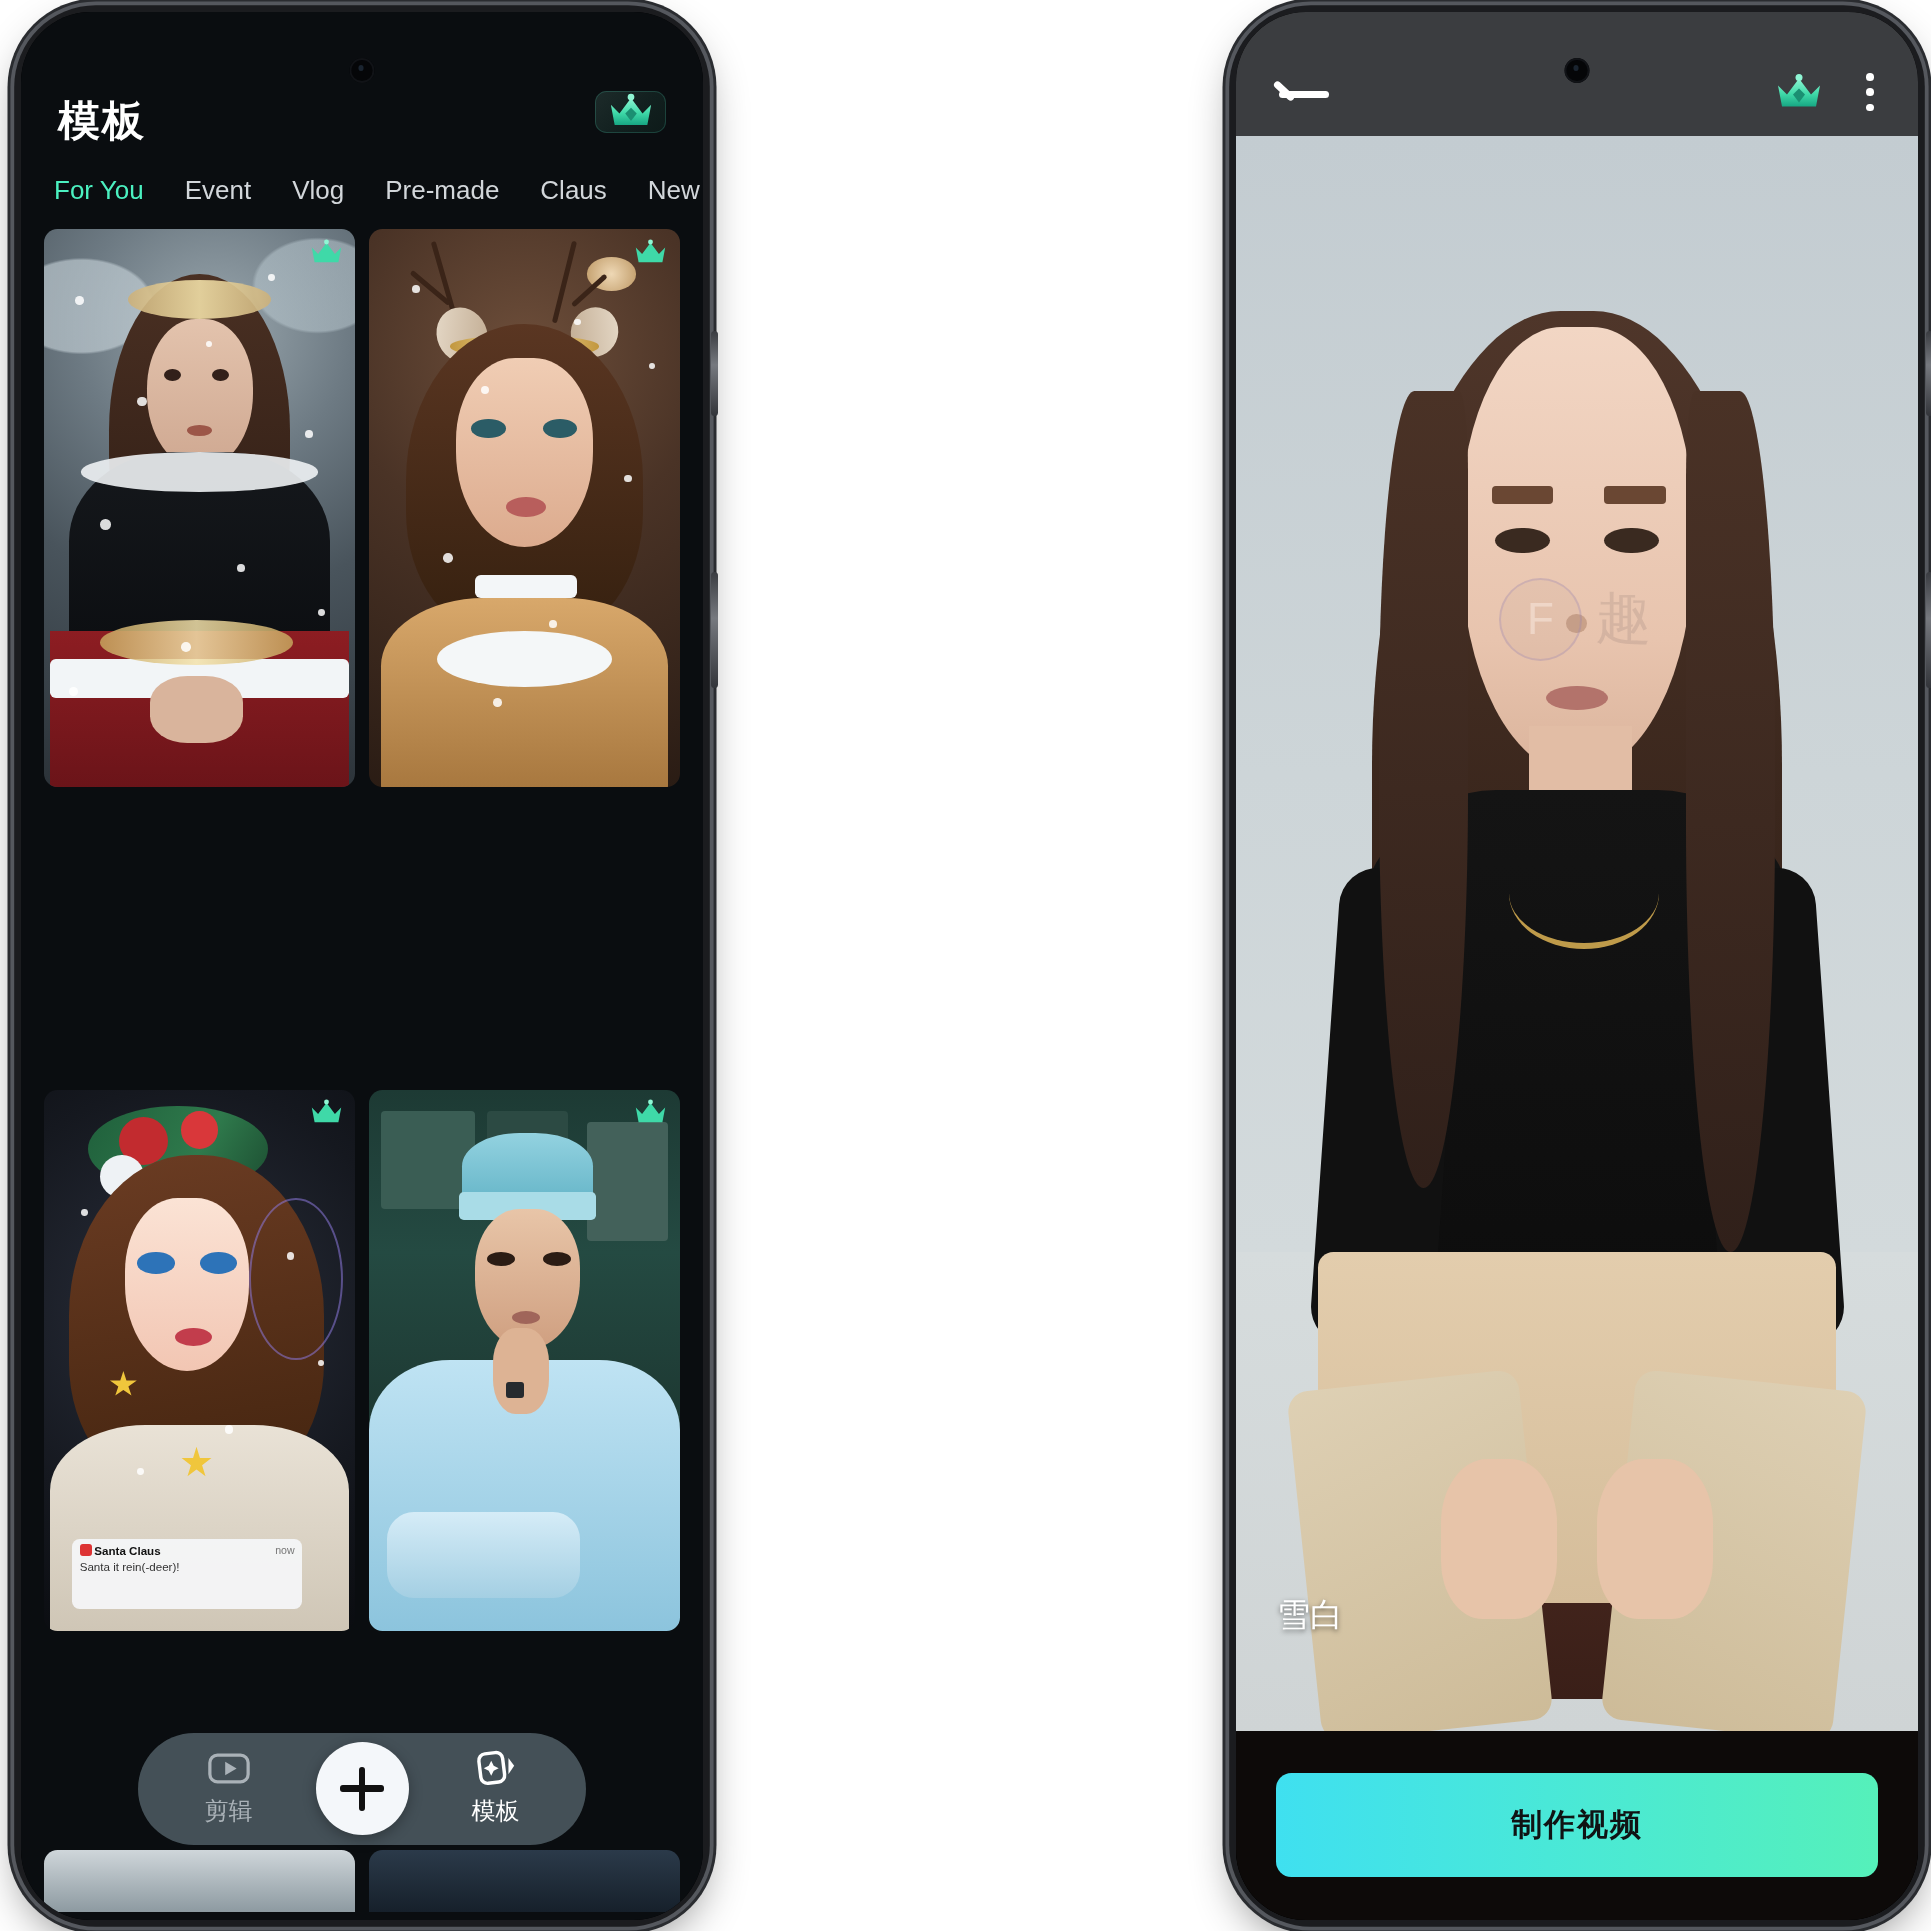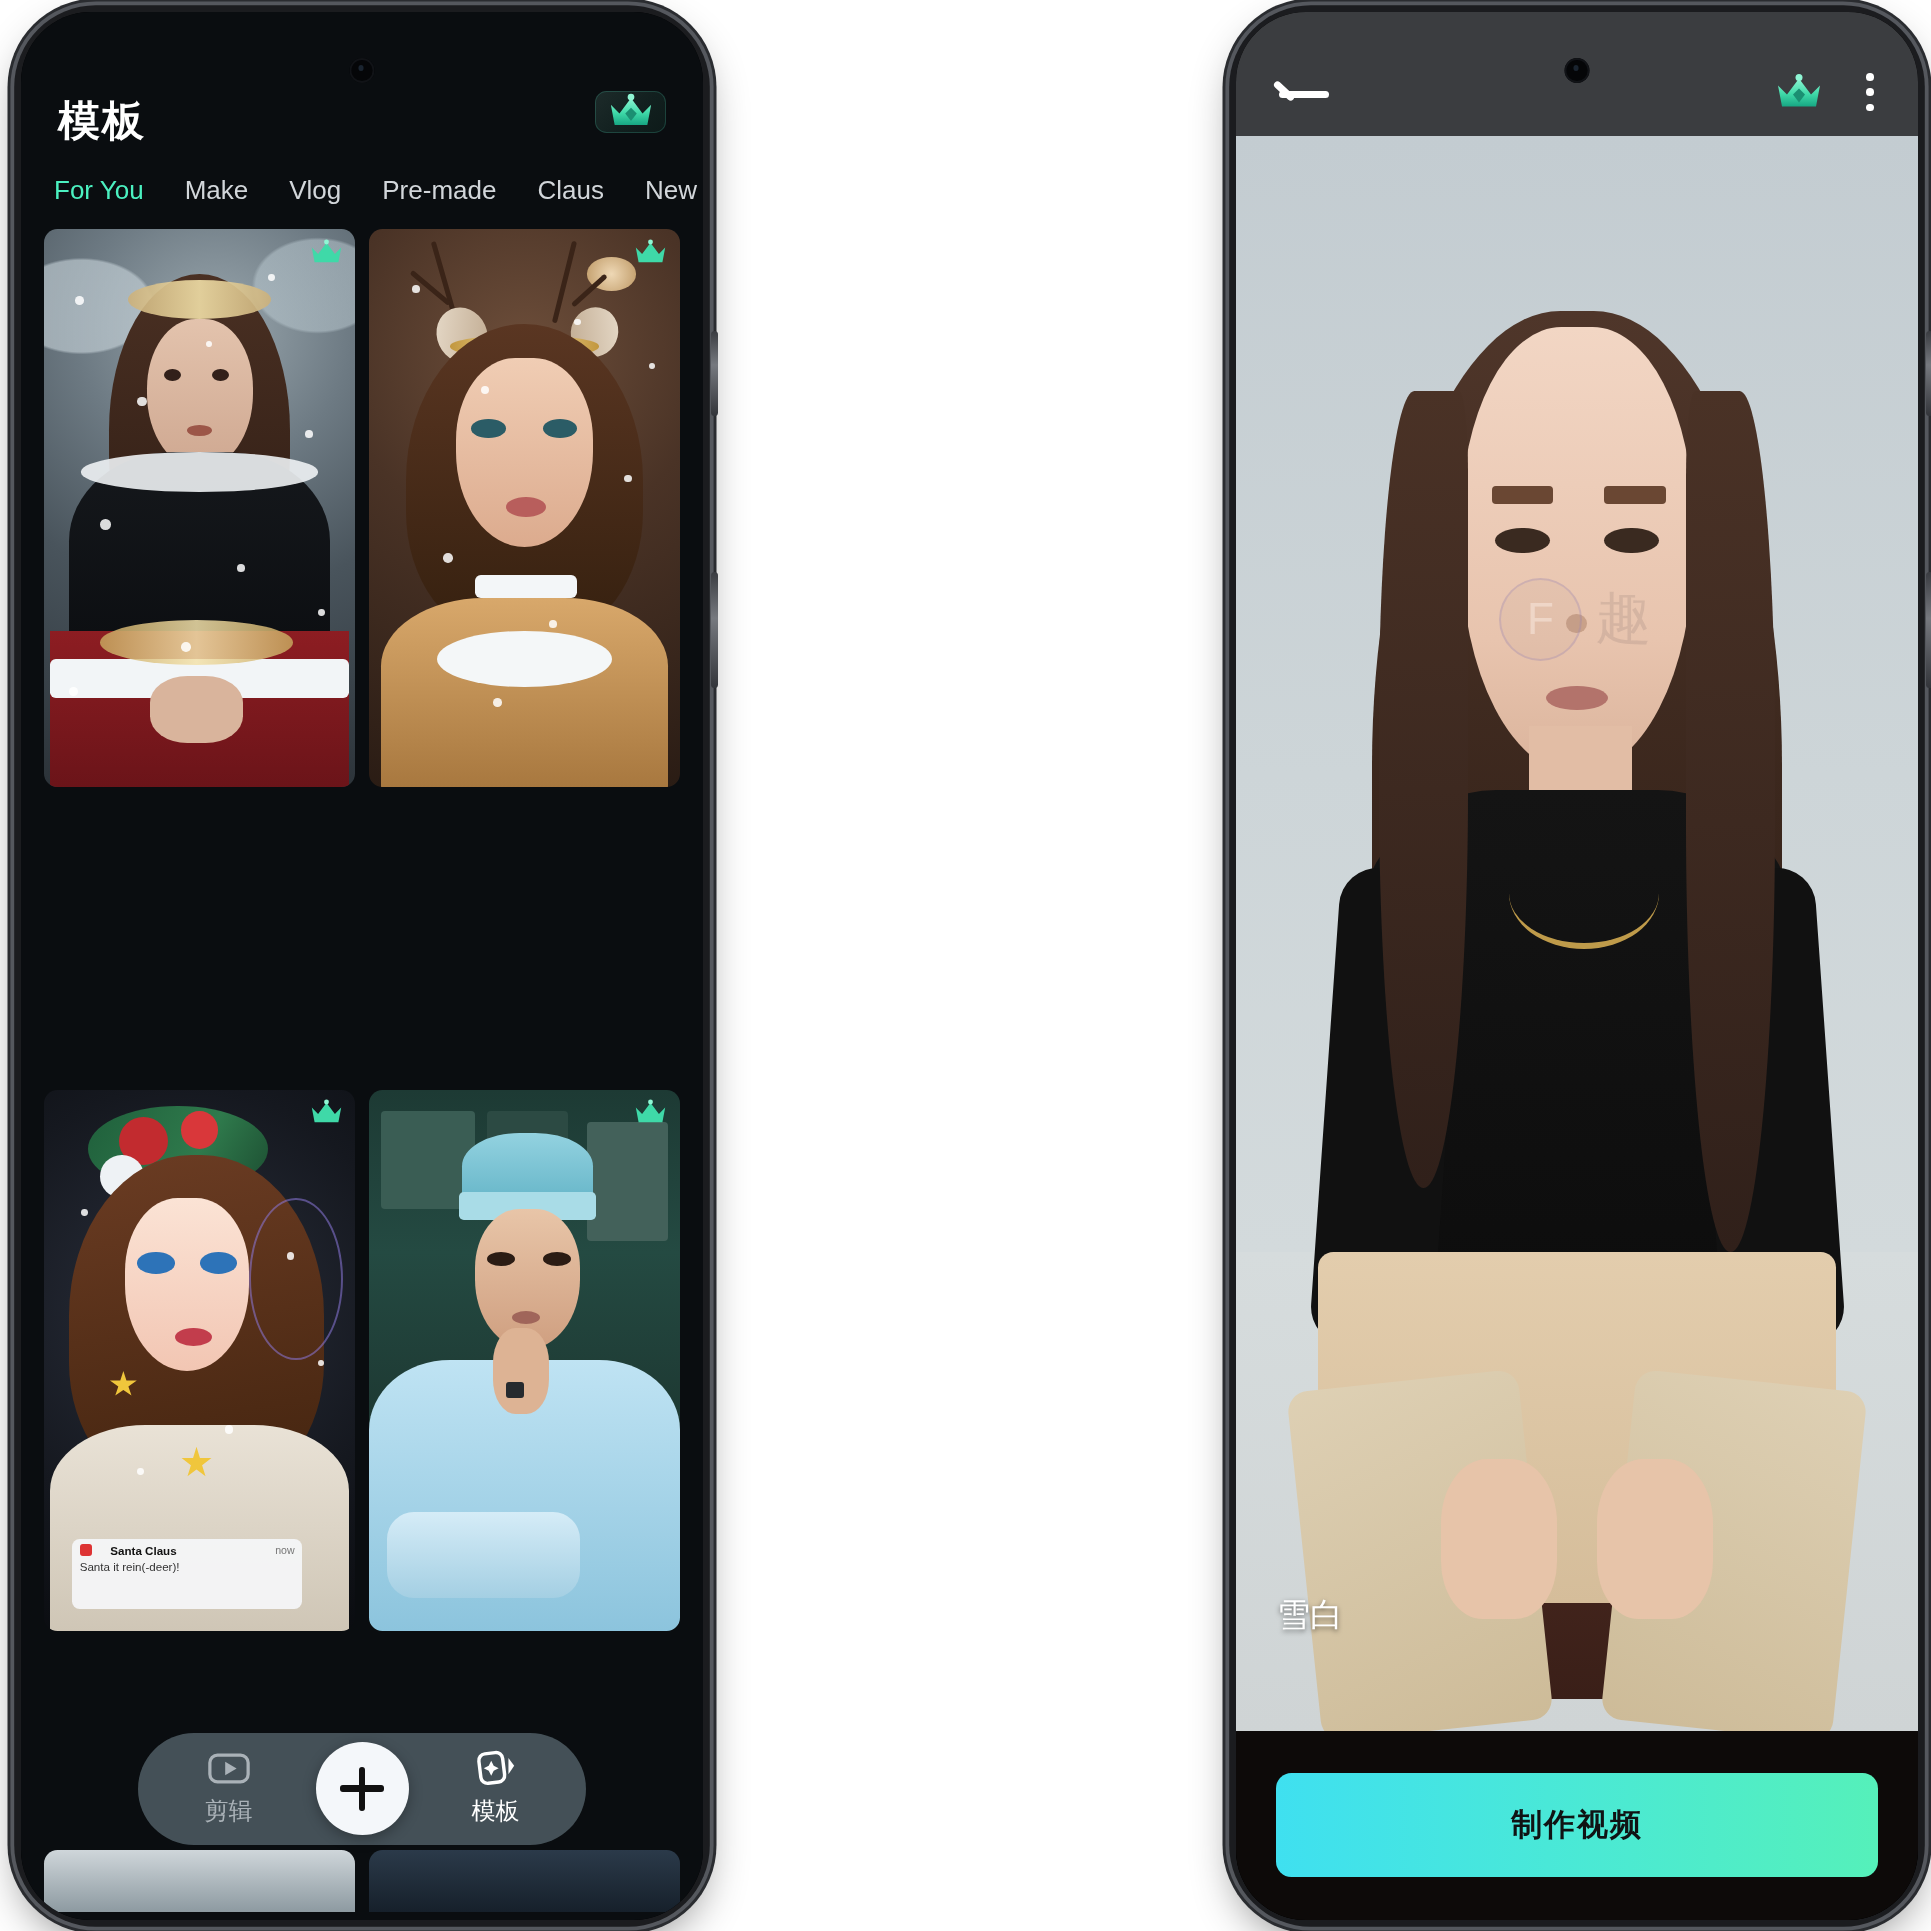--- a/index.html
+++ b/index.html
@@ -243,21 +243,21 @@
               <path d="M4 12 L13 21 L25 5 L37 21 L46 12 L42 33 L8 33 Z" fill="url(#cg1)"></path>
               <circle cx="25" cy="4" r="3.5" fill="#8ff6d4"></circle>
               <path d="M25 15 L31 21 L25 29 L19 21 Z" fill="#1b8f72"></path>
             </svg>
           </div>
         </div>
 
 
         <div class="l-tabs">
           <div class="l-tab active">For You</div>
-          <div class="l-tab">Make</div>
+          <div class="l-tab">Event</div>
           <div class="l-tab">Vlog</div>
           <div class="l-tab">Pre-made</div>
           <div class="l-tab">Claus</div>
           <div class="l-tab">New</div>
 
         </div>
 
         <div class="grid">
 
           <div class="card">
@@ -396,21 +396,21 @@
 
               <div style="position:absolute;left:44%;bottom:28%;width:10%;height:6%;
                    background:#f0c63c;clip-path:polygon(50% 0,61% 35%,98% 35%,68% 57%,79% 91%,50% 70%,21% 91%,32% 57%,2% 35%,39% 35%);"></div>
 
               <div style="position:absolute;right:4%;top:20%;width:30%;height:30%;border-radius:50%;
                    border:2.9px solid rgba(140,120,220,.55);"></div>
 
               <div style="position:absolute;left:9%;bottom:4%;width:74%;height:13%;border-radius:7.7px;
                    background:rgba(245,246,248,.92);padding:4.8px 7.7px;">
                 <div style="display:flex;align-items:center;justify-content:space-between;">
-                  <div style="display:flex;align-items:center;gap:18px;">
+                  <div style="display:flex;align-items:center;gap:2px;">
                     <span style="width:12.6px;height:12.6px;border-radius:2.9px;background:#d33;display:inline-block;"></span>
                     <span style="font-size:11.6px;color:#111;font-weight:700;">Santa Claus</span>
                   </div>
                   <span style="font-size:10.6px;color:#777;">now</span>
                 </div>
                 <div style="font-size:11.6px;color:#333;margin-top:3.9px;">Santa it rein(-deer)!</div>
               </div>
               <div class="snow">
                 <span style="left:12%;top:22%;width:6.8px;height:6.8px"></span>
                 <span style="left:78%;top:30%;width:7.7px;height:7.7px"></span>

